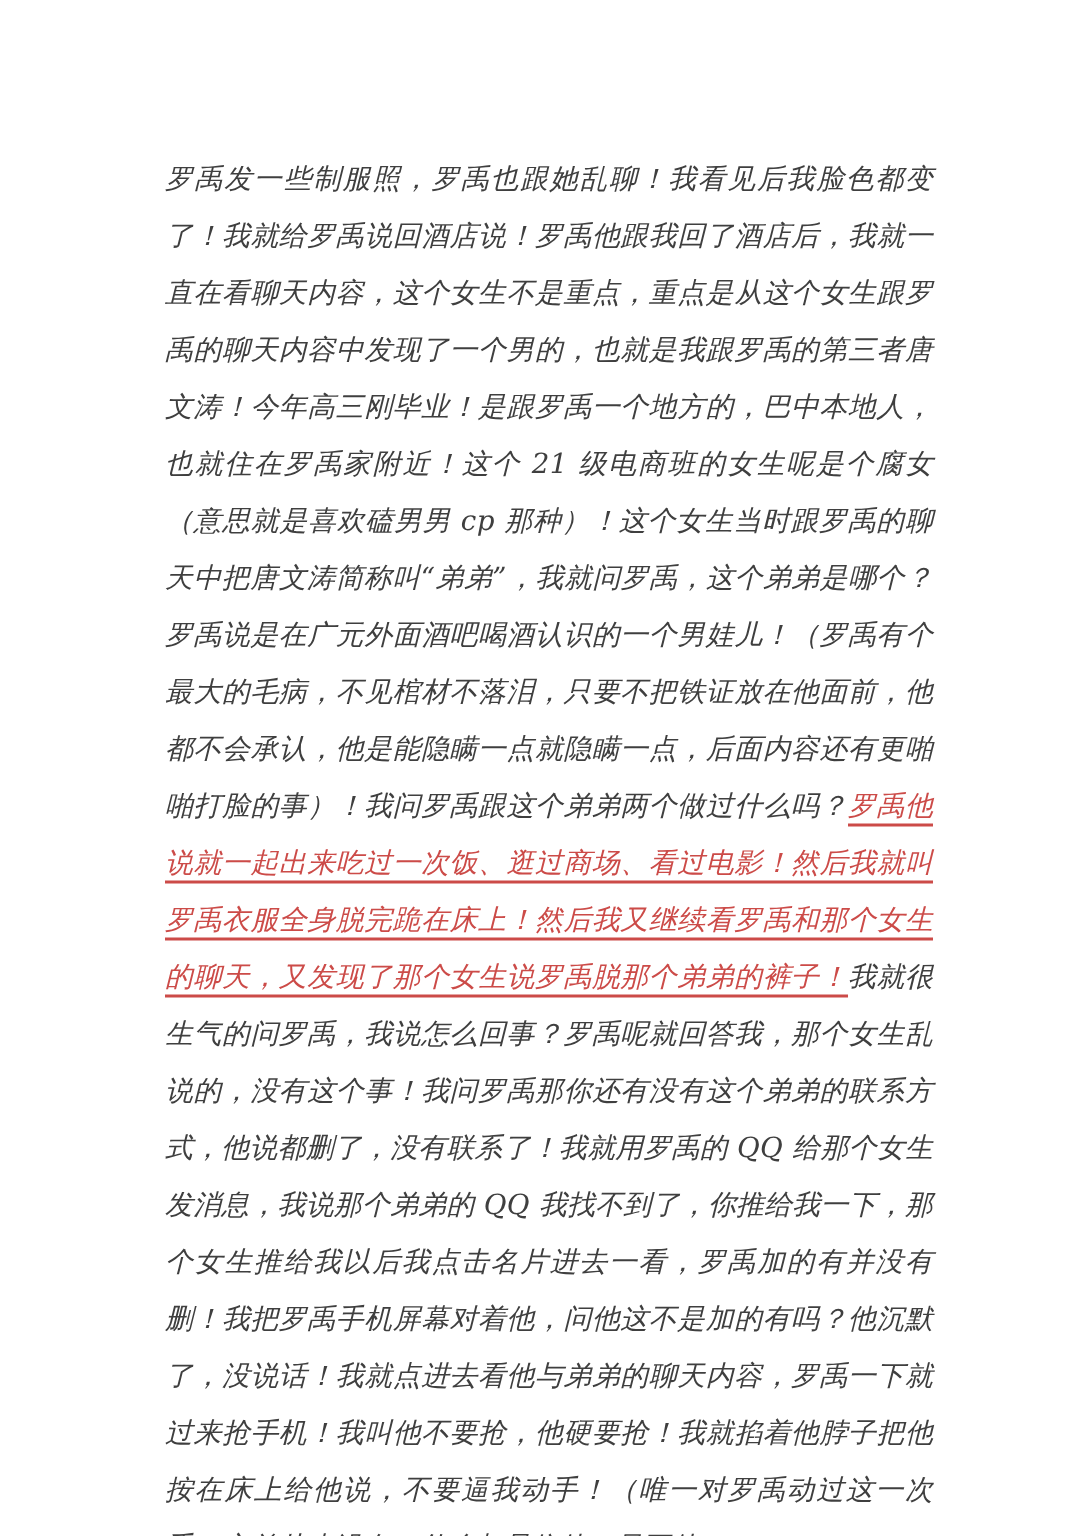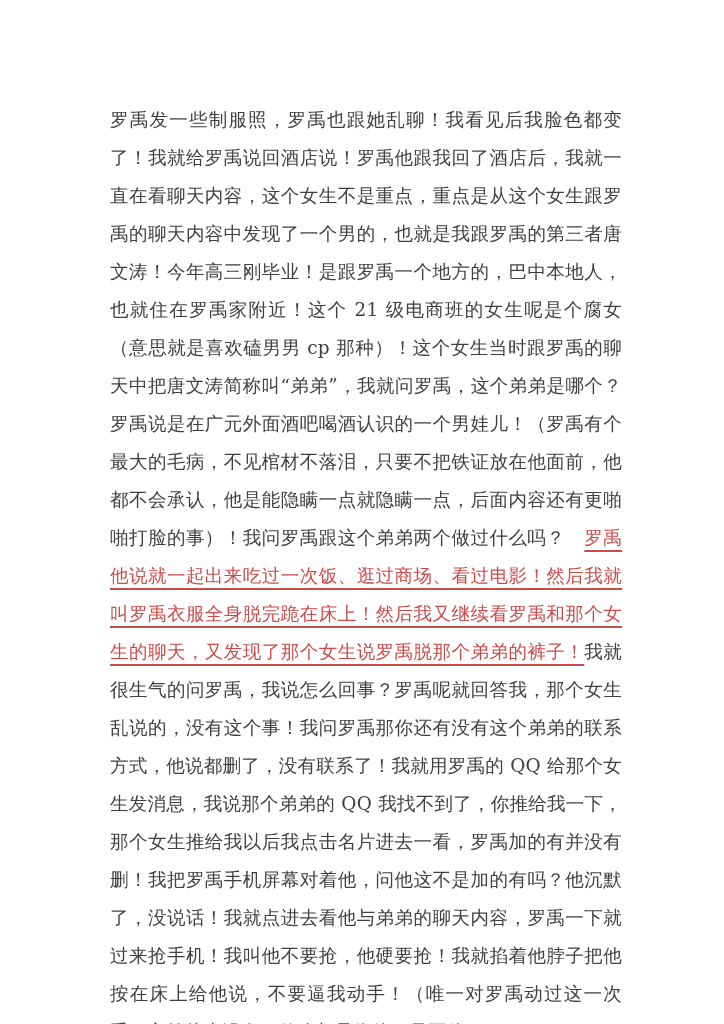--- a/index.html
+++ b/index.html
@@ -28,28 +28,28 @@
     font-size: 18.5px;
     line-height: 38px;
     color: var(--text-color, #3f3f3f);
     text-align: justify;
     text-justify: inter-ideograph;
     letter-spacing: 0.2px;
     word-break: break-all;
   }
   .seg {
     text-decoration: none;
+    font-style: italic;
   }
   .seg.red-underline {
     color: var(--red-color, #cc4b48);
     text-decoration: underline;
     text-decoration-color: var(--red-color, #cc4b48);
     text-decoration-thickness: 1.5px;
     text-underline-offset: 6px;
-    margin-left: 19px;
   }
 </style>
 </head>
 <body>
 
 <div class="page">
   <p class="text-block"><span class="seg">罗禹发一些制服照，罗禹也跟她乱聊！我看见后我脸色都变了！我就给罗禹说回酒店说！罗禹他跟我回了酒店后，我就一直在看聊天内容，这个女生不是重点，重点是从这个女生跟罗禹的聊天内容中发现了一个男的，也就是我跟罗禹的第三者唐文涛！今年高三刚毕业！是跟罗禹一个地方的，巴中本地人，也就住在罗禹家附近！这个 21 级电商班的女生呢是个腐女（意思就是喜欢磕男男 cp 那种）！这个女生当时跟罗禹的聊天中把唐文涛简称叫“弟弟”，我就问罗禹，这个弟弟是哪个？罗禹说是在广元外面酒吧喝酒认识的一个男娃儿！（罗禹有个最大的毛病，不见棺材不落泪，只要不把铁证放在他面前，他都不会承认，他是能隐瞒一点就隐瞒一点，后面内容还有更啪啪打脸的事）！我问罗禹跟这个弟弟两个做过什么吗？</span><span class="seg red-underline">罗禹他说就一起出来吃过一次饭、逛过商场、看过电影！然后我就叫罗禹衣服全身脱完跪在床上！然后我又继续看罗禹和那个女生的聊天，又发现了那个女生说罗禹脱那个弟弟的裤子！</span><span class="seg">我就很生气的问罗禹，我说怎么回事？罗禹呢就回答我，那个女生乱说的，没有这个事！我问罗禹那你还有没有这个弟弟的联系方式，他说都删了，没有联系了！我就用罗禹的 QQ 给那个女生发消息，我说那个弟弟的 QQ 我找不到了，你推给我一下，那个女生推给我以后我点击名片进去一看，罗禹加的有并没有删！我把罗禹手机屏幕对着他，问他这不是加的有吗？他沉默了，没说话！我就点进去看他与弟弟的聊天内容，罗禹一下就过来抢手机！我叫他不要抢，他硬要抢！我就掐着他脖子把他按在床上给他说，不要逼我动手！（唯一对罗禹动过这一次手，之前从来没有，什么都是依他，只要他</span></p>
 </div>
 
 </body></html>

